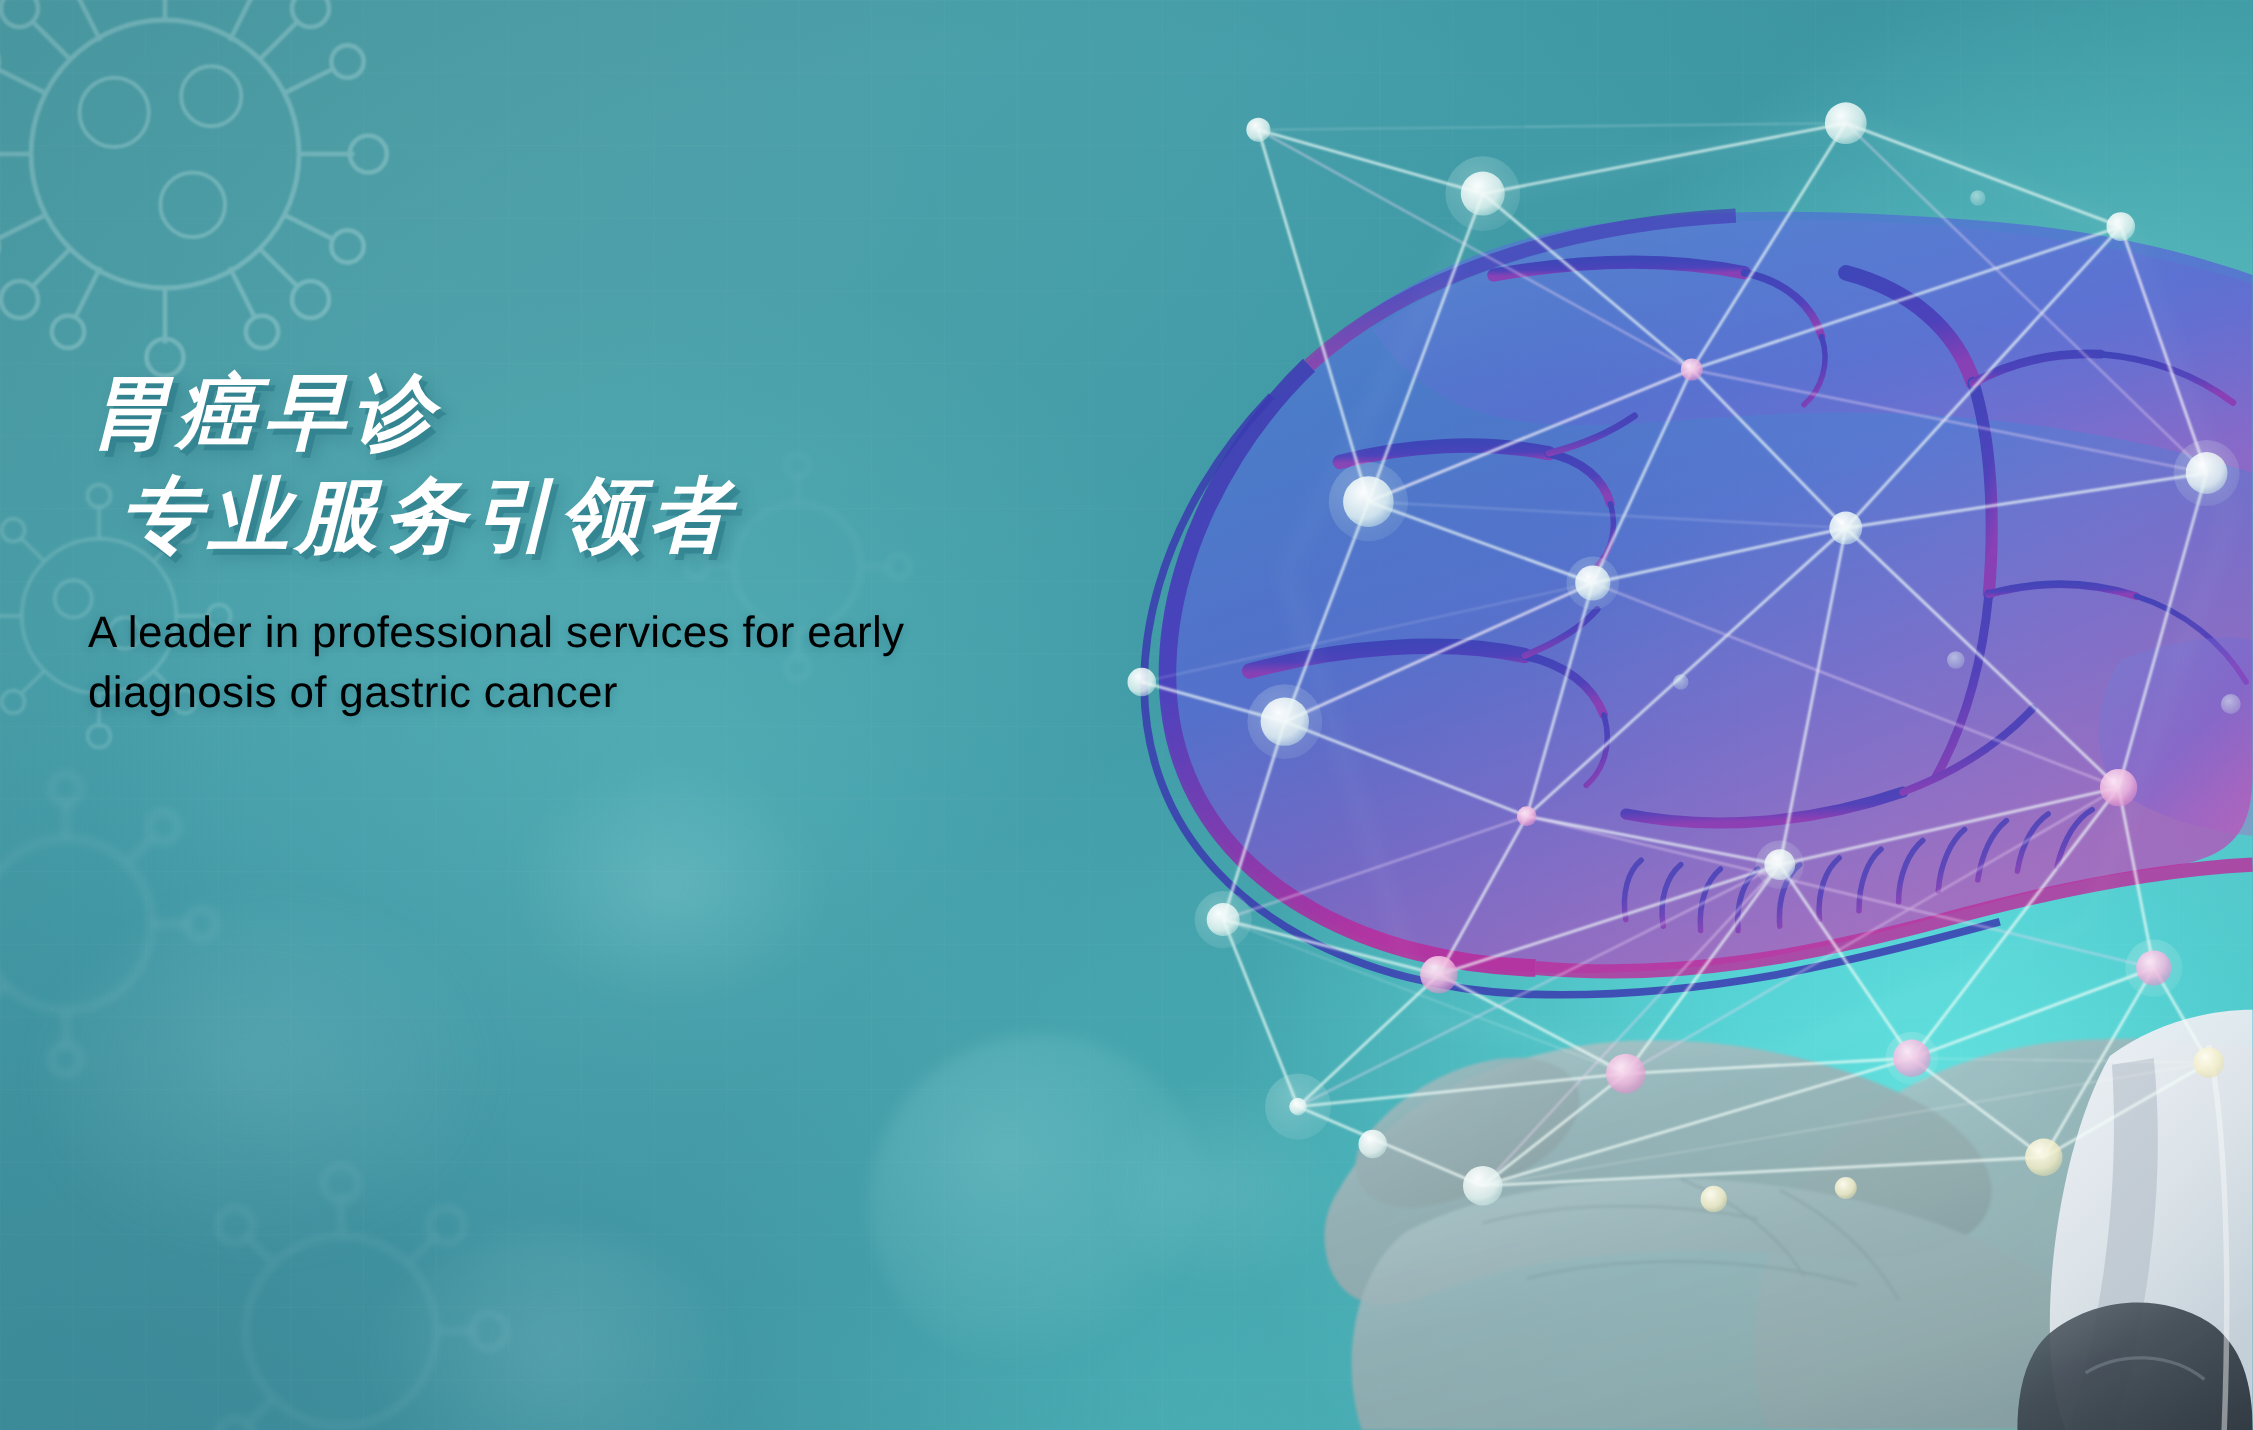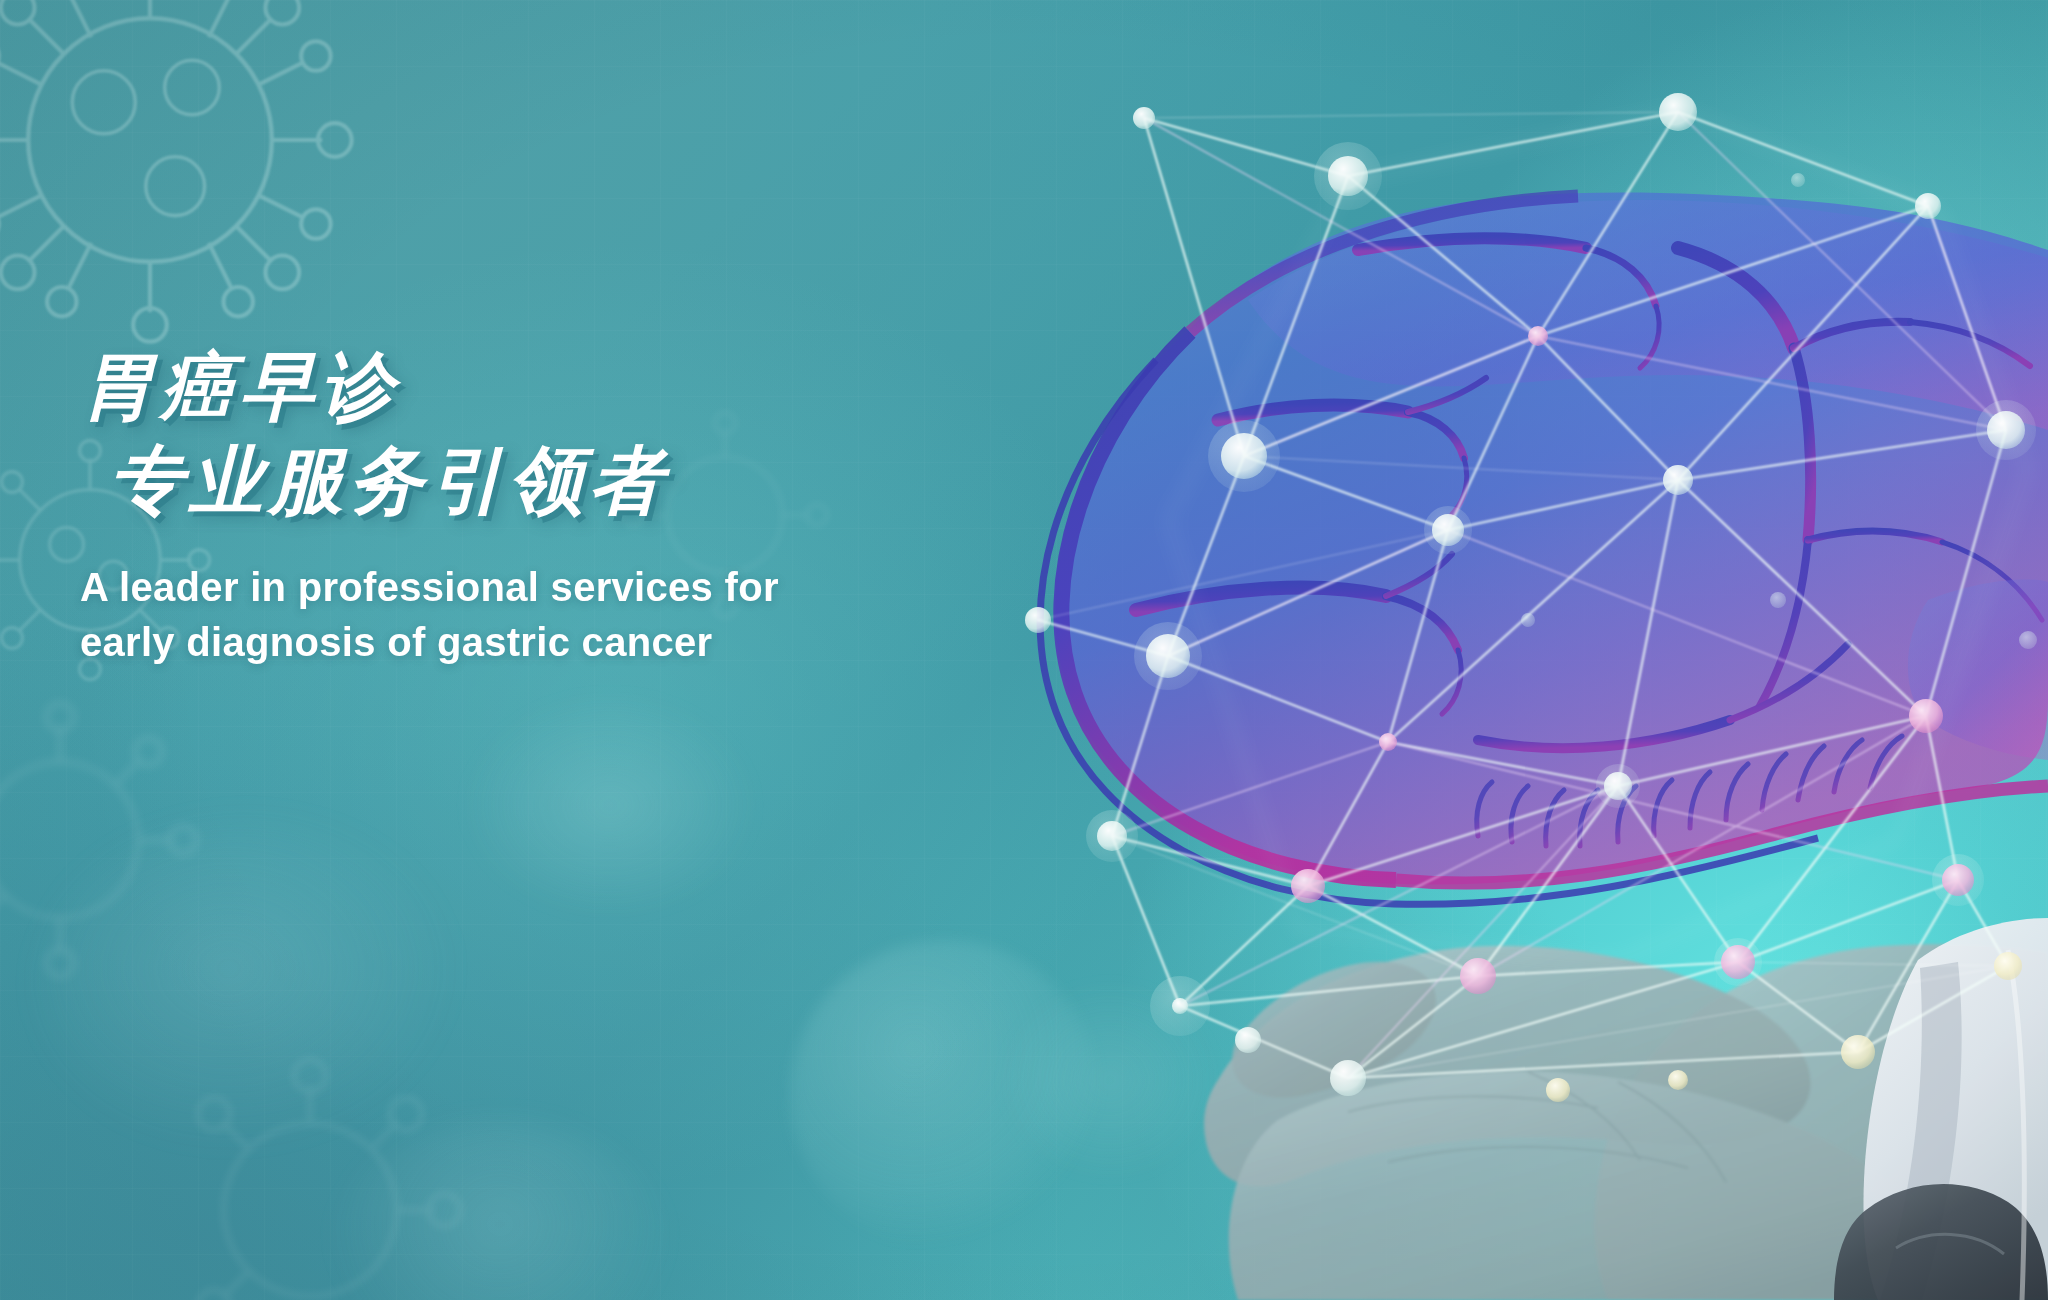--- a/index.html
+++ b/index.html
@@ -97,42 +97,42 @@
     right:0; top:0;
     width:1130px; height:1300px;
     pointer-events:none;
   }
   #hero-art svg { width:100%; height:100%; display:block; }
 
   
   #copy {
     position:absolute;
     left:80px;
-    top:344px;
+    top:332px;
     width:900px;
     z-index:20;
   }
   .headline {
     color:#ffffff;
     font-size:74px;
     font-weight:bold;
     letter-spacing:6px;
     line-height:1.16;
     font-style:italic;
     text-shadow:
        5px 5px 0 rgba(40,120,135,0.55),
        7px 7px 14px rgba(25,90,105,0.35);
     white-space:nowrap;
   }
   .headline.line2 { margin-top:8px;margin-left:29px; }
   .subheadline {
     margin-top:36px;
-    color:#ffffff;
+    color:#000000;
     font-size:40px;
-    font-weight:700;
+    font-weight:400;
     line-height:1.38;
     letter-spacing:0.3px;
     max-width:800px;
     text-shadow:0 2px 8px rgba(20,80,95,0.30);
   }
 </style>
 </head>
 <body>
 
 <div id="banner">

